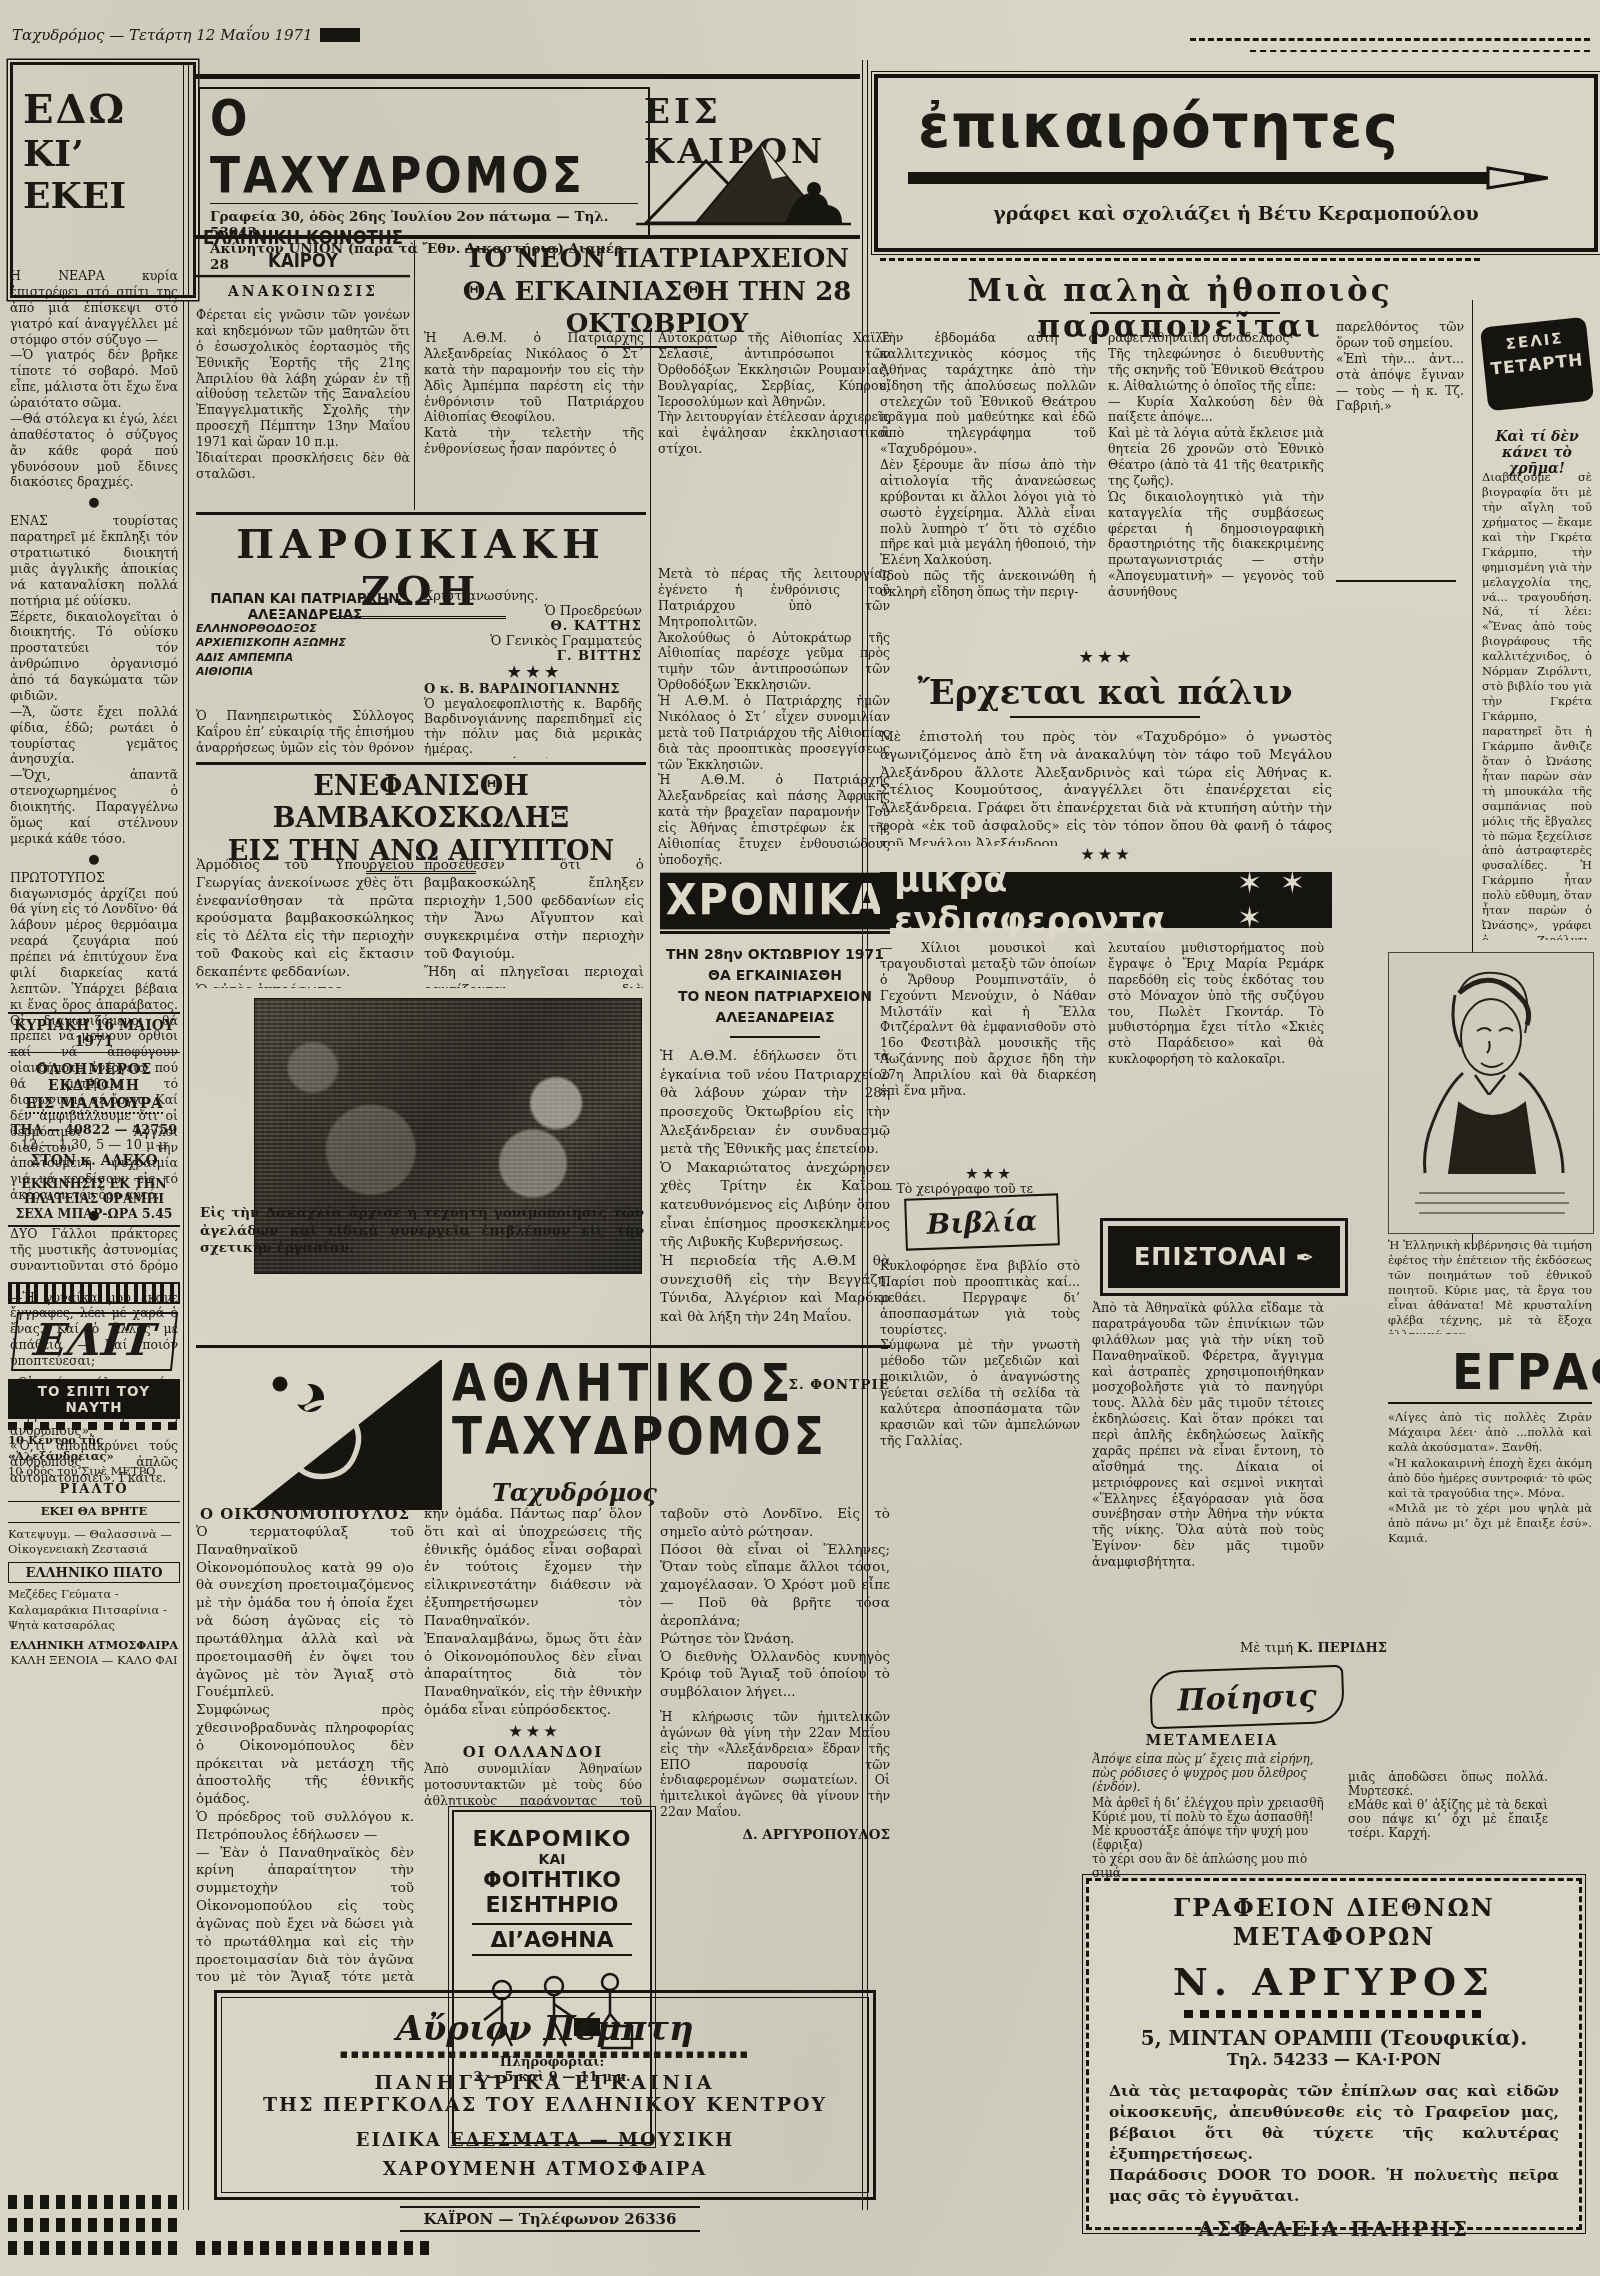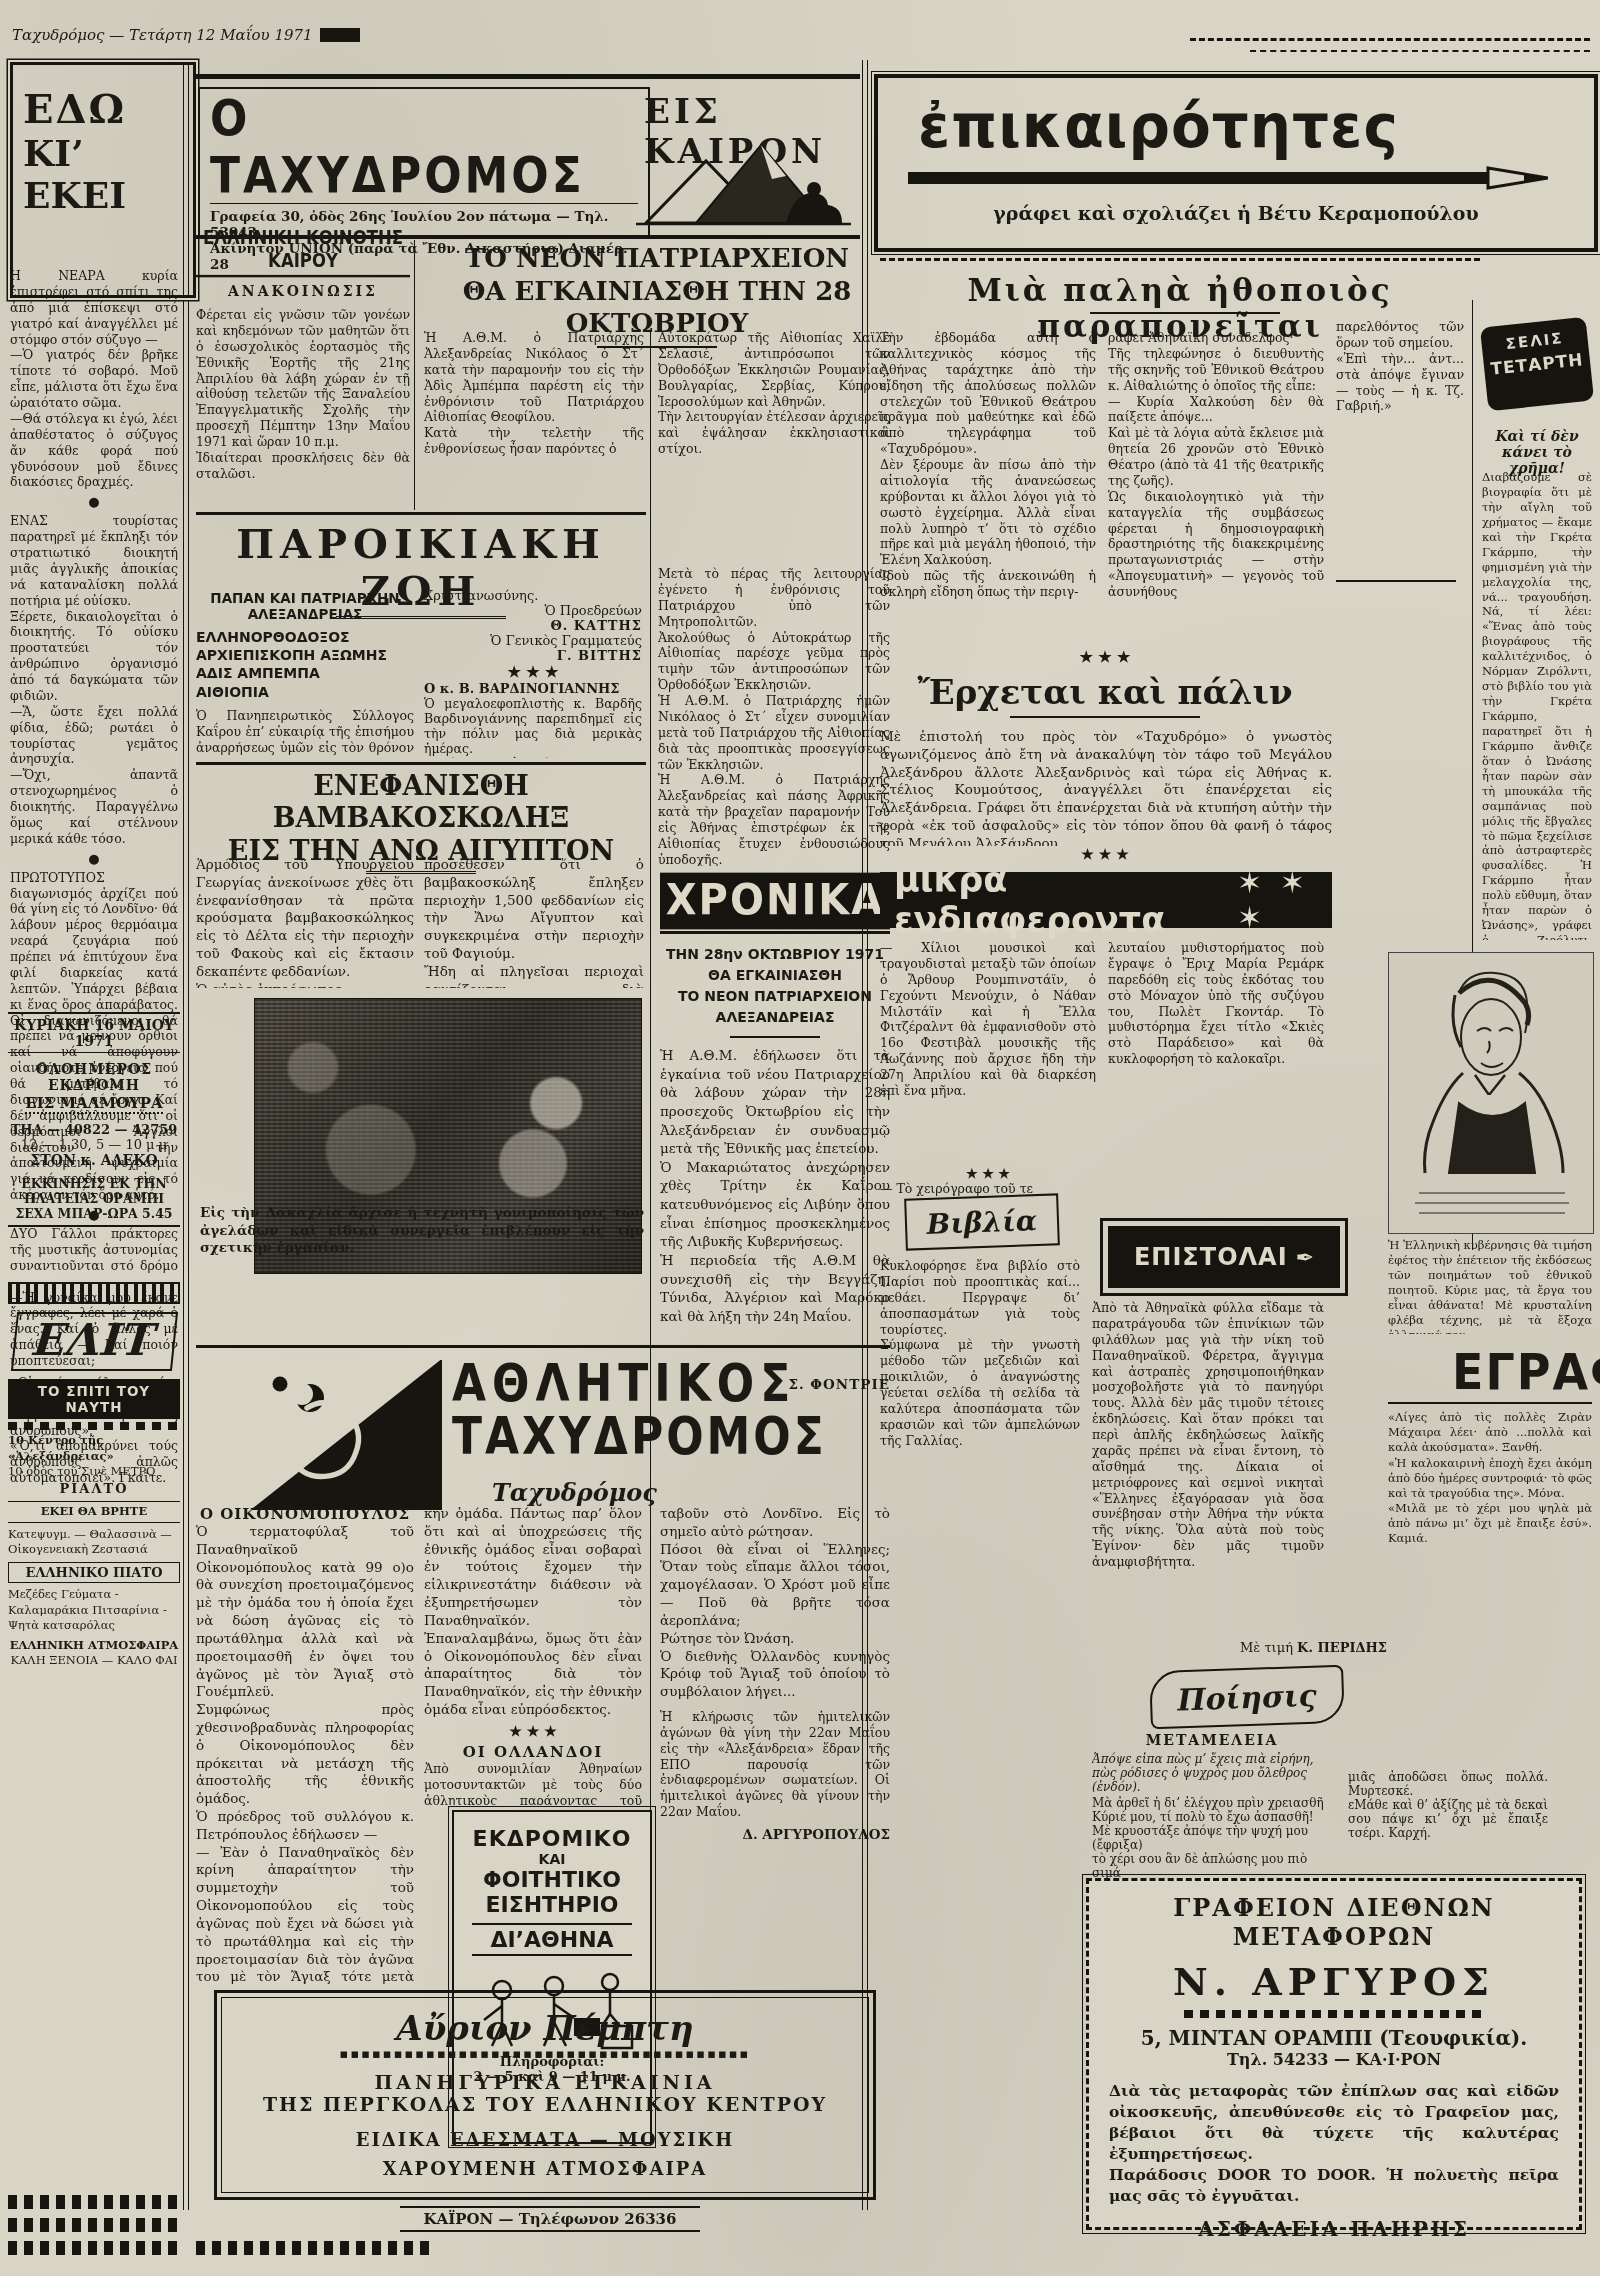--- a/index.html
+++ b/index.html
@@ -160,21 +160,21 @@
   <div class="abs" style="left:650px;top:330px;width:0;height:1640px;border-left:1.5px solid #17150f;"></div>
 
   <div class="abs" style="left:196px;top:512px;width:450px;border-top:3px solid #17150f;"></div>
   <div class="abs ctr" style="left:196px;top:520px;width:450px;">
     <span class="hl-serif" style="font-size:40px;letter-spacing:6px;">ΠΑΡΟΙΚΙΑΚΗ ΖΩΗ</span>
     <div style="width:170px;border-top:3px double #17150f;margin:2px auto 0;"></div>
   </div>
   <div class="abs" style="left:196px;top:590px;width:218px;height:166px;overflow:hidden;">
     <div class="ctr b sans" style="font-size:13.5px;">ΠΑΠΑΝ ΚΑΙ ΠΑΤΡΙΑΡΧΗΝ</div>
     <div class="ctr b sans" style="font-size:13.5px;">ΑΛΕΞΑΝΔΡΕΙΑΣ</div>
-    <div class="b sans pre" style="font-size:14px;margin-top:6px;line-height:1.3;">ΕΛΛΗΝΟΡΘΟΔΟΞΟΣ
+    <div class="b sans pre" style="font-size:11px;line-height:1.3;font-style:italic;">ΕΛΛΗΝΟΡΘΟΔΟΞΟΣ
 ΑΡΧΙΕΠΙΣΚΟΠΗ ΑΞΩΜΗΣ
 ΑΔΙΣ ΑΜΠΕΜΠΑ
 ΑΙΘΙΟΠΙΑ</div>
   </div>
   <div class="abs just small" style="left:196px;top:708px;width:218px;height:48px;">Ὁ Πανηπειρωτικὸς Σύλλογος Καΐρου ἐπ’ εὐκαιρίᾳ τῆς ἐπισήμου ἀναρρήσεως ὑμῶν εἰς τὸν θρόνον τοῦ Ἁγίου Μάρκου εὔχεται εἰς τὸν Παντοδύναμον νὰ σᾶς παρέχῃ μακροημέρευσιν πρὸς τὸ καλὸν τῆς</div>
   <div class="abs" style="left:424px;top:588px;width:218px;height:170px;overflow:hidden;font-size:13px;">
     <div>Χριστιανωσύνης.</div>
     <div style="text-align:right;">Ὁ Προεδρεύων</div>
     <div class="b" style="text-align:right;letter-spacing:1px;">Θ. ΚΑΤΤΗΣ</div>
     <div style="text-align:right;">Ὁ Γενικὸς Γραμματεύς</div>

